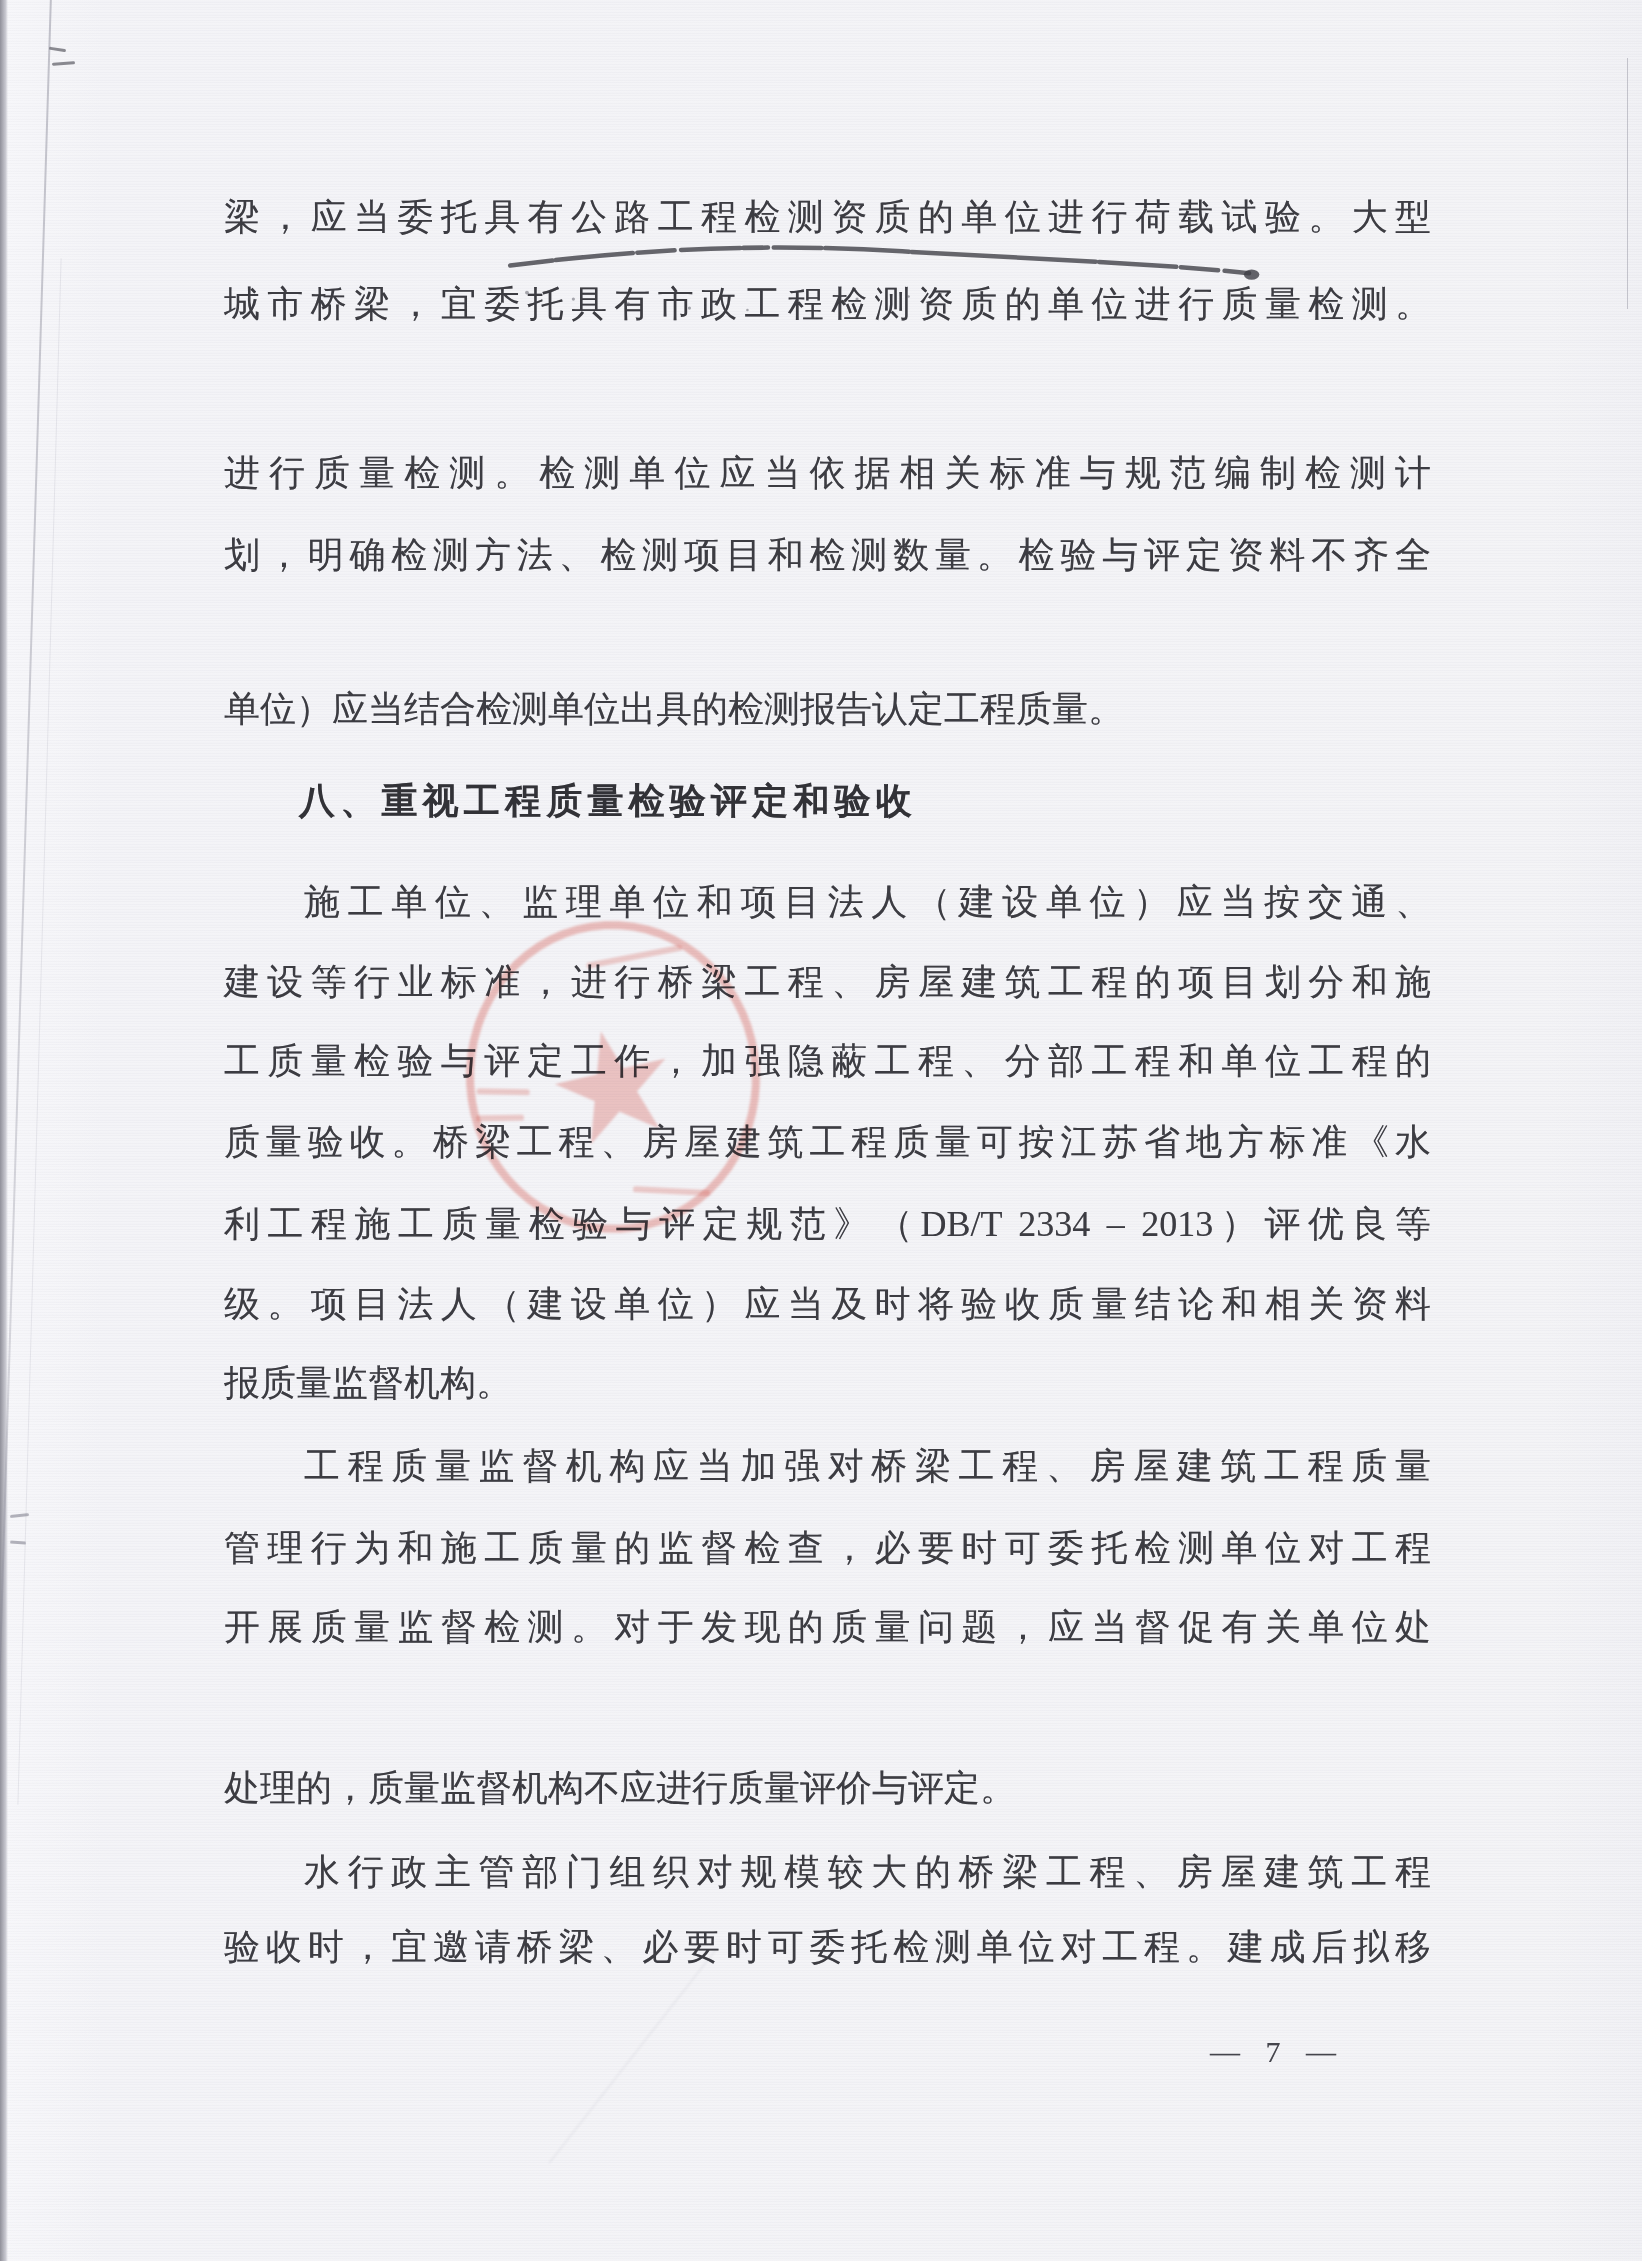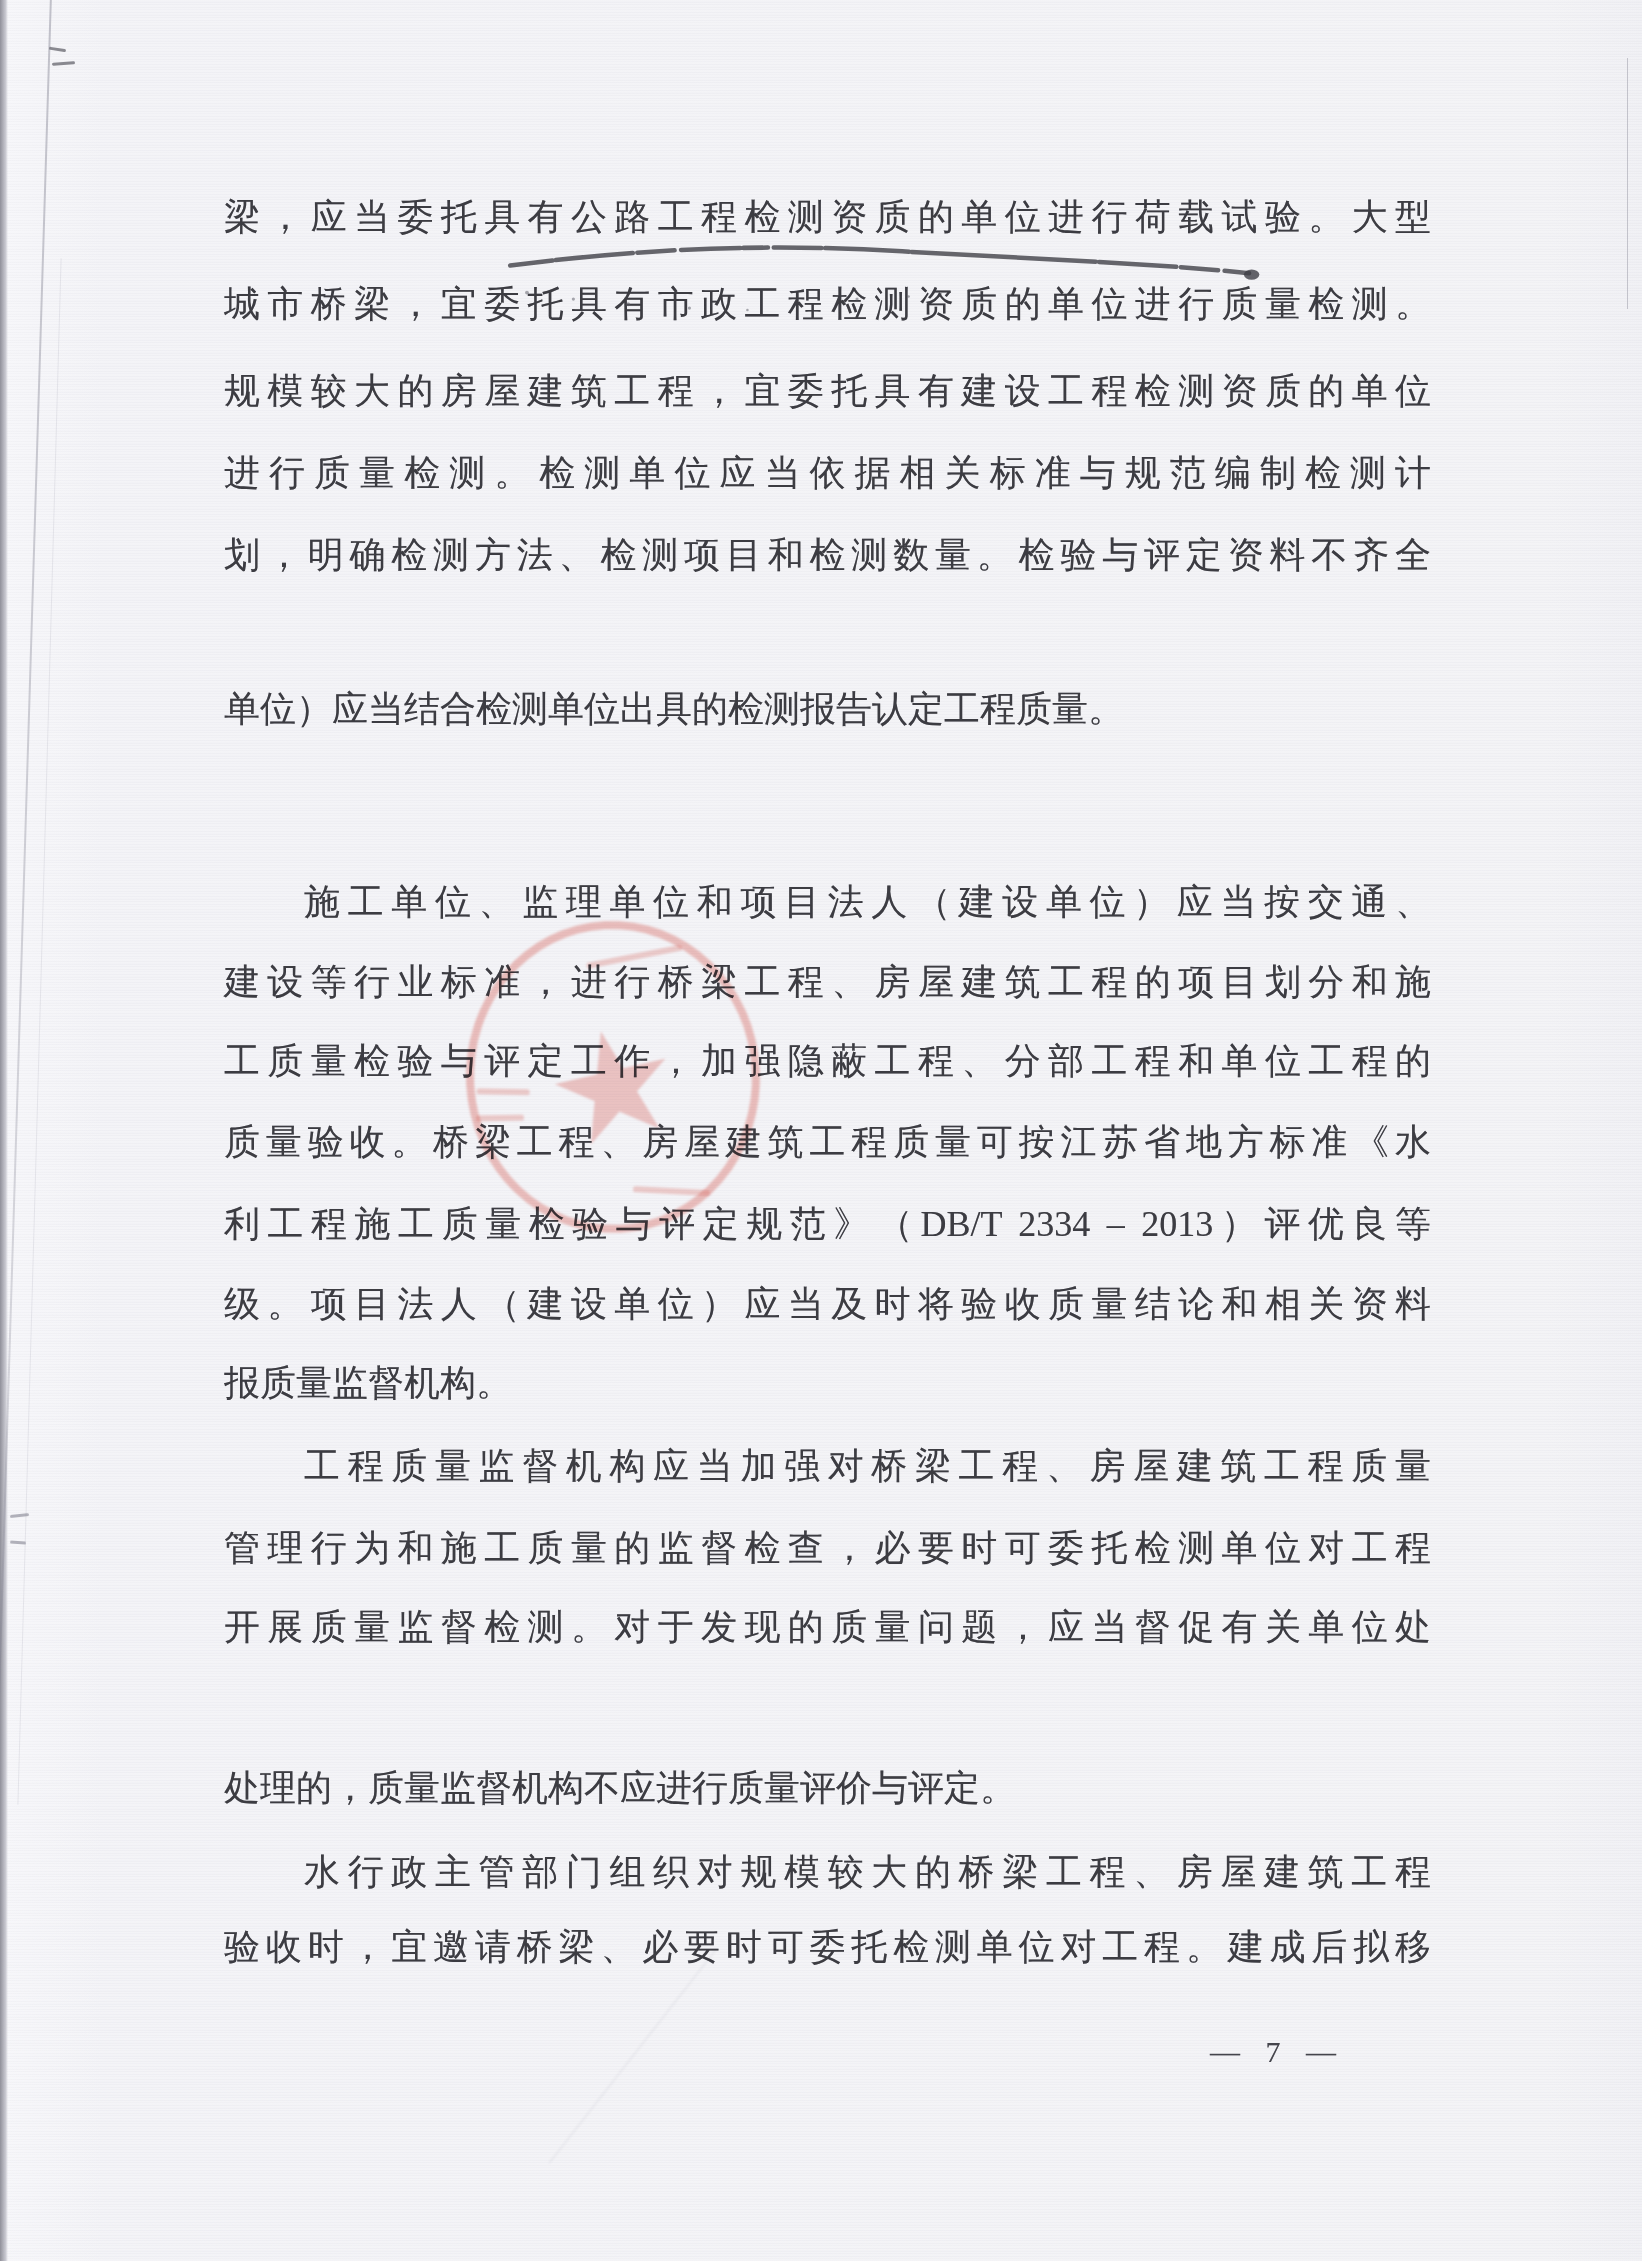--- a/index.html
+++ b/index.html
@@ -135,24 +135,24 @@
   <div class="fold-tick tick1"></div>
   <div class="fold-tick tick2"></div>
   <div class="edge-right"></div>
   <div class="pen-mark pm1"></div>
   <div class="pen-mark pm2"></div>
   <div class="streak"></div>
 
   <div class="textblock">
     <div class="line justify" style="top:197px">梁，应当委托具有公路工程检测资质的单位进行荷载试验。大型</div>
     <div class="line justify" style="top:284px">城市桥梁，宜委托具有市政工程检测资质的单位进行质量检测。</div>
-    <div class="line justify" style="top:371px">规模较大的房屋建筑工程，宜委托具有建设工程检测资质的单位</div>
     <div class="line justify" style="top:453px">进行质量检测。检测单位应当依据相关标准与规范编制检测计</div>
     <div class="line justify" style="top:535px">划，明确检测方法、检测项目和检测数量。检验与评定资料不齐全</div>
     <div class="line" style="top:689px">单位）应当结合检测单位出具的检测报告认定工程质量。</div>
+    <div class="line heading" style="top:781px">八、重视工程质量检验评定和验收</div>
     <div class="line justify indent" style="top:882px">施工单位、监理单位和项目法人（建设单位）应当按交通、</div>
     <div class="line justify" style="top:962px">建设等行业标准，进行桥梁工程、房屋建筑工程的项目划分和施</div>
     <div class="line justify" style="top:1041px">工质量检验与评定工作，加强隐蔽工程、分部工程和单位工程的</div>
     <div class="line justify" style="top:1122px">质量验收。桥梁工程、房屋建筑工程质量可按江苏省地方标准《水</div>
     <div class="line justify" style="top:1204px">利工程施工质量检验与评定规范》（DB/T 2334 – 2013）评优良等</div>
     <div class="line justify" style="top:1284px">级。项目法人（建设单位）应当及时将验收质量结论和相关资料</div>
     <div class="line" style="top:1363px">报质量监督机构。</div>
     <div class="line justify indent" style="top:1446px">工程质量监督机构应当加强对桥梁工程、房屋建筑工程质量</div>
     <div class="line justify" style="top:1528px">管理行为和施工质量的监督检查，必要时可委托检测单位对工程</div>
     <div class="line justify" style="top:1607px">开展质量监督检测。对于发现的质量问题，应当督促有关单位处</div>

